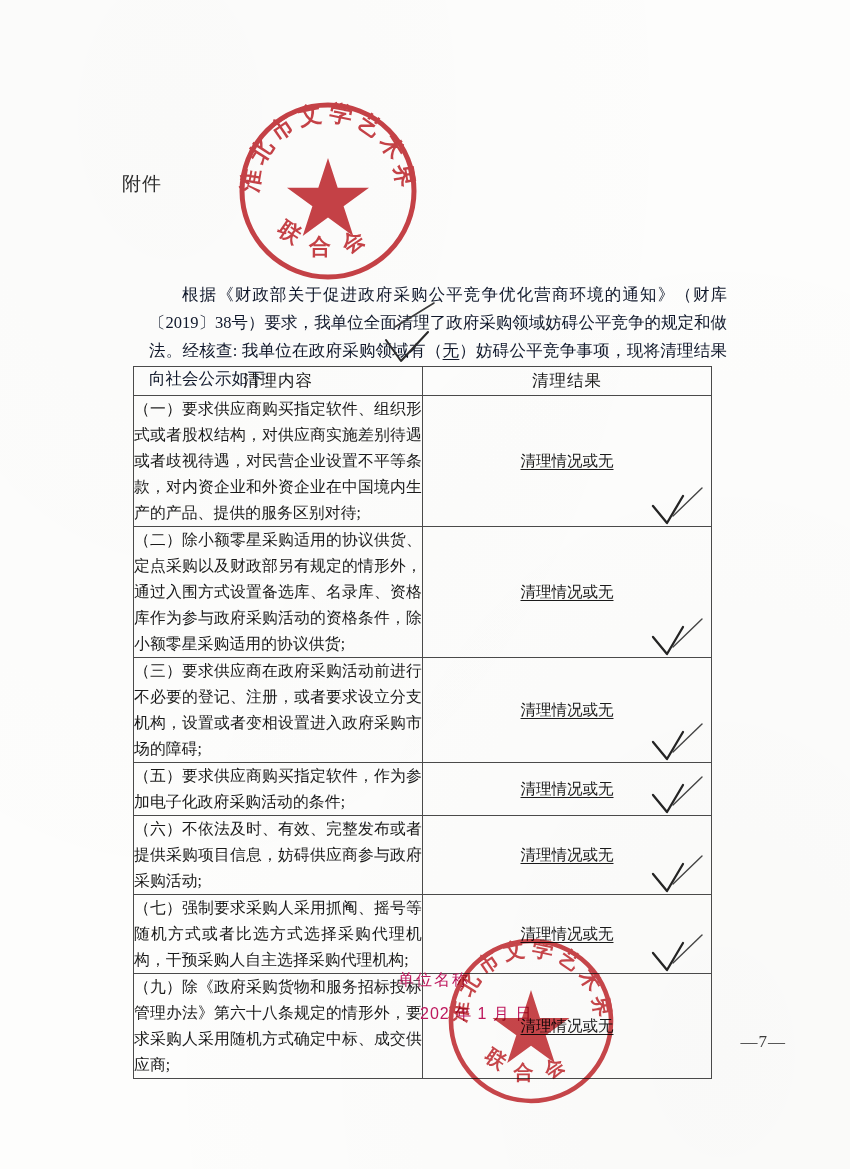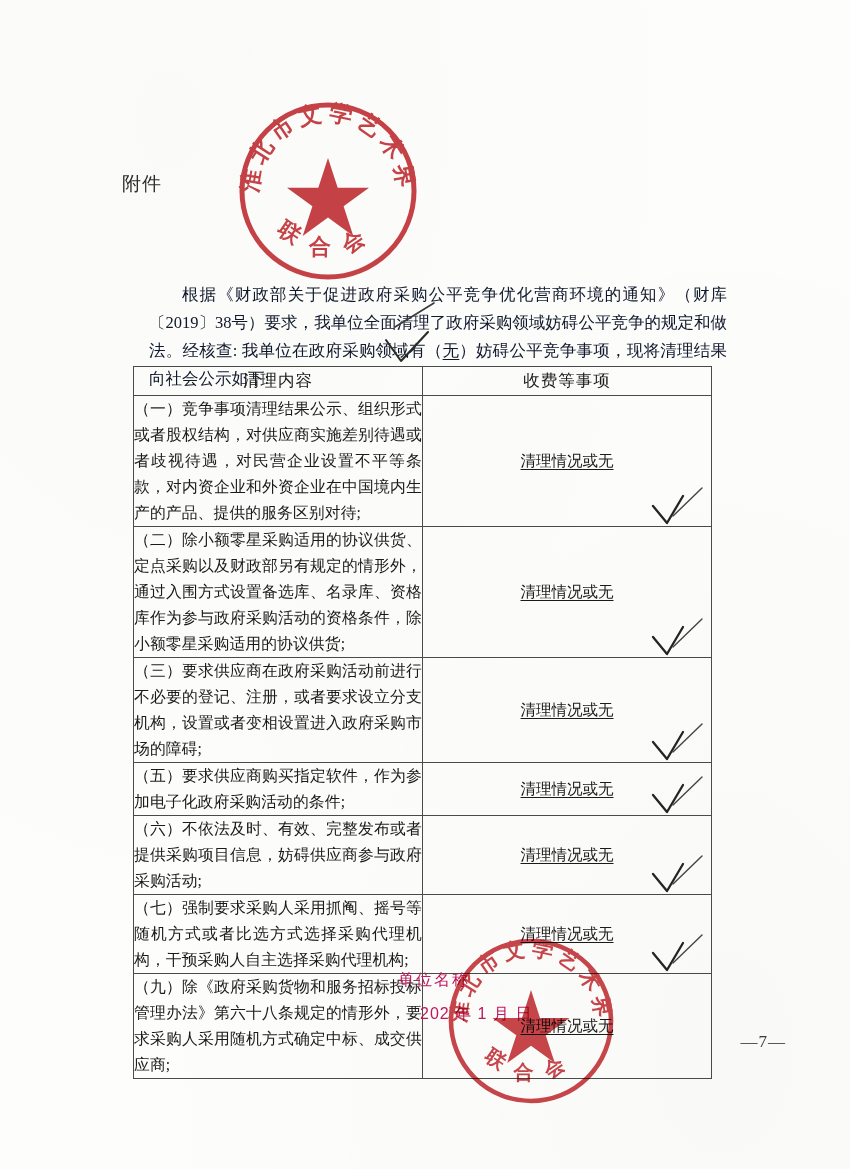--- a/index.html
+++ b/index.html
@@ -213,26 +213,26 @@
   <div id="title-check">
     <svg viewBox="0 0 44 30" xmlns="http://www.w3.org/2000/svg">
       <path d="M2 27 L41 3" fill="none" stroke="#3a3a3a" stroke-width="1.6" stroke-linecap="round"></path>
     </svg>
   </div>
 
   <table id="clearing-table" class="layer">
     <thead>
       <tr>
         <th>清理内容</th>
-        <th class="result-cell">收费等事项</th>
+        <th class="result-cell">清理结果</th>
       </tr>
     </thead>
     <tbody id="table-body">
         <tr>
-          <td class="content-cell">（一）竞争事项清理结果公示、组织形式或者股权结构，对供应商实施差别待遇或者歧视待遇，对民营企业设置不平等条款，对内资企业和外资企业在中国境内生产的产品、提供的服务区别对待;</td>
+          <td class="content-cell">（一）要求供应商购买指定软件、组织形式或者股权结构，对供应商实施差别待遇或者歧视待遇，对民营企业设置不平等条款，对内资企业和外资企业在中国境内生产的产品、提供的服务区别对待;</td>
           <td class="result-cell"><span class="result-text">清理情况或无</span><span class="checkmark">
               <svg viewBox="0 0 58 42" xmlns="http://www.w3.org/2000/svg">
                 <path d="M6 20 L20 37 L36 10" fill="none" stroke="#242424" stroke-width="2.3" stroke-linecap="round" stroke-linejoin="round"></path>
                 <path d="M26 30 L55 2" fill="none" stroke="#444" stroke-width="1.4" stroke-linecap="round"></path>
               </svg>
             </span></td>
         </tr>
         <tr>
           <td class="content-cell">（二）除小额零星采购适用的协议供货、定点采购以及财政部另有规定的情形外，通过入围方式设置备选库、名录库、资格库作为参与政府采购活动的资格条件，除小额零星采购适用的协议供货;</td>
           <td class="result-cell"><span class="result-text">清理情况或无</span><span class="checkmark">

